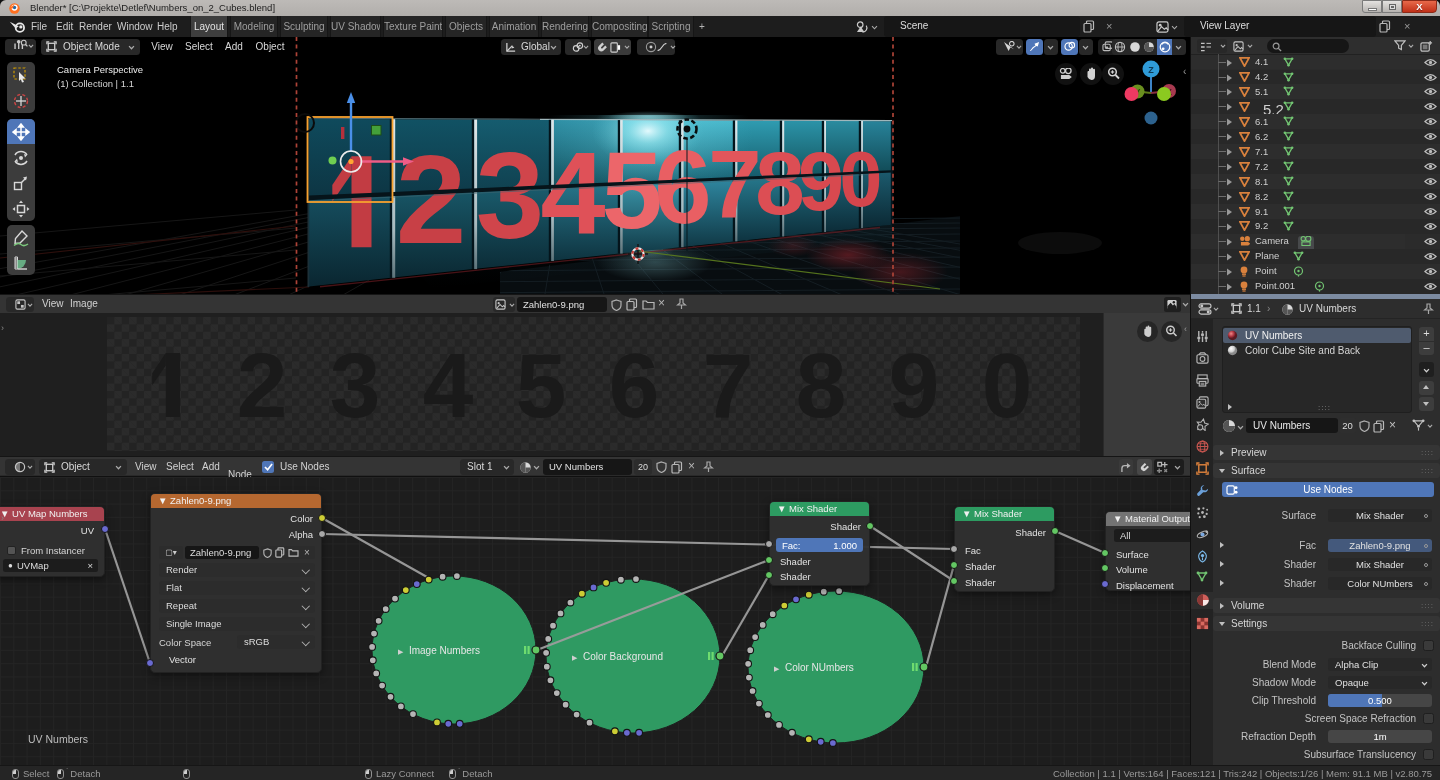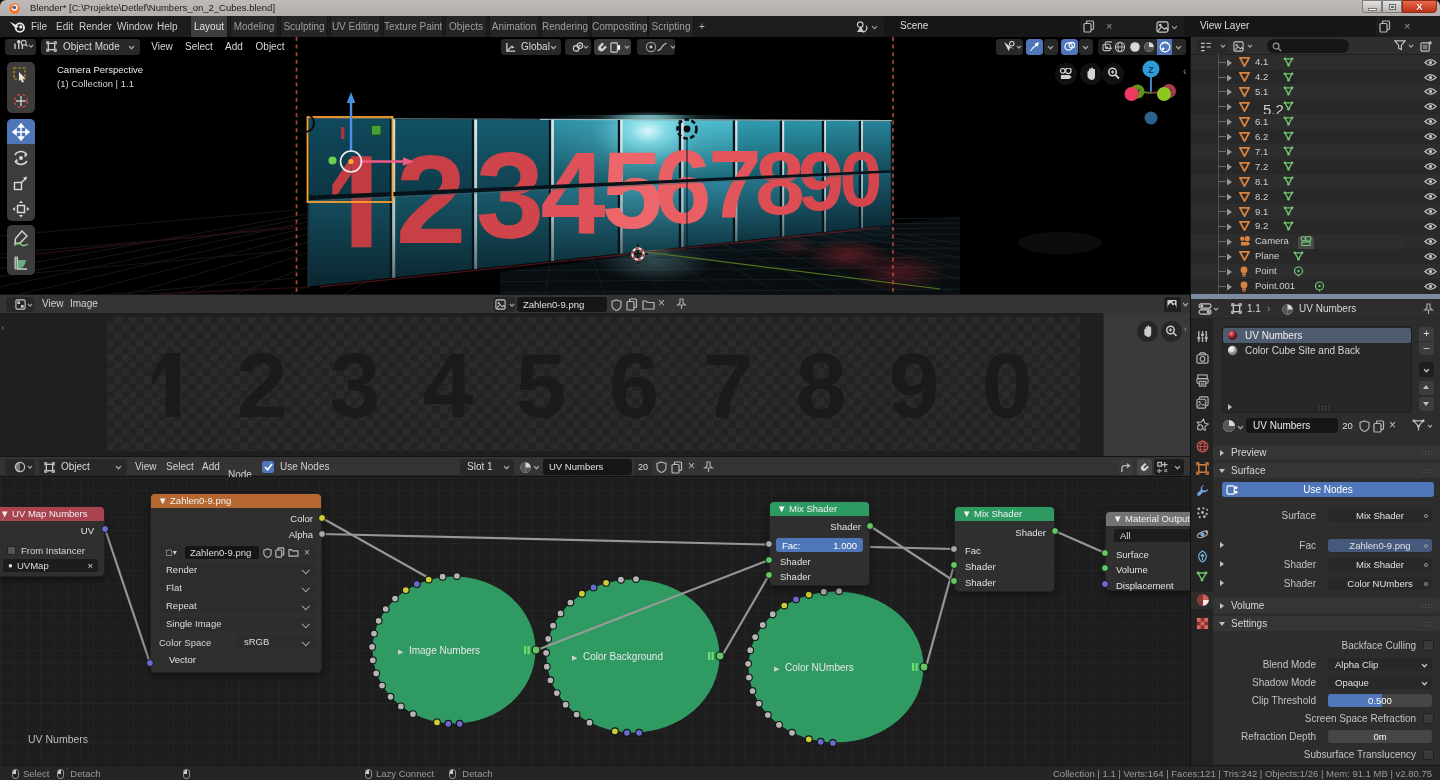--- a/index.html
+++ b/index.html
@@ -54,21 +54,21 @@
         <circle cx="15.8" cy="9" r="2.2" fill="#e8e8e8"></circle>
       </svg>
   <span class="menu abs" style="left:31px">File</span>
   <span class="menu abs" style="left:56px">Edit</span>
   <span class="menu abs" style="left:79px">Render</span>
   <span class="menu abs" style="left:117px">Window</span>
   <span class="menu abs" style="left:157px">Help</span>
   <span class="tab" style="left:190px;width:38px;background:#3e3e3e;color:#e2e2e2">Layout</span>
   <span class="tab" style="left:230px;width:48px">Modeling</span>
   <span class="tab" style="left:280px;width:48px">Sculpting</span>
-  <span class="tab" style="left:330px;width:51px">UV Editing</span>
+  <span class="tab" style="left:330px;width:51px">UV Shadow</span>
   <span class="tab" style="left:383px;width:60px">Texture Paint</span>
   <span class="tab" style="left:445px;width:42px">Objects</span>
   <span class="tab" style="left:489px;width:50px">Animation</span>
   <span class="tab" style="left:541px;width:48px">Rendering</span>
   <span class="tab" style="left:591px;width:57px">Compositing</span>
   <span class="tab" style="left:648px;width:46px">Scripting</span>
   <span class="menu abs" style="left:699px;color:#b5b5b5">+</span>
 
   <svg class="abs" style="left:856px;top:5px" width="13" height="12" viewBox="0 0 14 13">
         <circle cx="4.5" cy="4" r="3" fill="none" stroke="#c9c9c9" stroke-width="1.3"></circle>
@@ -1468,21 +1468,21 @@
         </svg></span></span>
 <span class="plabel" style="left:1234px;top:677px;width:82px">Shadow Mode</span>
 <span class="pfield" style="top:676px;text-align:left;padding-left:7px">Opaque<span style="position:absolute;right:4px;top:4px"><svg width="7" height="7" viewBox="0 0 10 10">
           <path d="M1.5 3 L5 6.8 L8.5 3" stroke="#cfcfcf" stroke-width="1.8" fill="none"></path>
         </svg></span></span>
 <span class="plabel" style="left:1234px;top:695px;width:82px">Clip Threshold</span>
 <span class="pfield" style="top:694px;background:#464646;overflow:hidden"><span style="position:absolute;left:0;top:0;width:52%;height:100%;background:#4f76b8"></span><span style="position:relative;color:#fff">0.500</span></span>
 <span class="plabel" style="left:1270px;top:713px;width:146px">Screen Space Refraction</span>
 <span class="chk" style="top:713px"></span>
 <span class="plabel" style="left:1234px;top:731px;width:82px">Refraction Depth</span>
-<span class="pfield" style="top:730px;background:#464646"><span style="color:#fff">0m</span></span>
+<span class="pfield" style="top:730px;background:#464646"><span style="color:#fff">1m</span></span>
 <span class="plabel" style="left:1270px;top:749px;width:146px">Subsurface Translucency</span>
 <span class="chk" style="top:749px"></span>
 
 <div class="abs" style="left:0;top:765px;width:1440px;height:15px;background:#252525;border-top:1px solid #161616">
   <span class="abs sbtxt" style="left:12px;top:1.5px"><span class="mouse"></span>Select</span>
   <span class="abs sbtxt" style="left:57px;top:1.5px"><span class="mouse"></span><span style="position:relative;left:-2px;top:-4px;font-size:7px">`</span>Detach</span>
   <span class="abs" style="left:183px;top:2.5px;line-height:0"><span class="mouse" style="vertical-align:0"></span></span>
   <span class="abs sbtxt" style="left:365px;top:1.5px"><span class="mouse"></span>Lazy Connect</span>
   <span class="abs sbtxt" style="left:449px;top:1.5px"><span class="mouse"></span><span style="position:relative;left:-2px;top:-4px;font-size:7px">`</span>Detach</span>
   <span class="abs sbtxt" style="right:8px;top:1.5px">Collection | 1.1 | Verts:164 | Faces:121 | Tris:242 | Objects:1/26 | Mem: 91.1 MB | v2.80.75</span>

